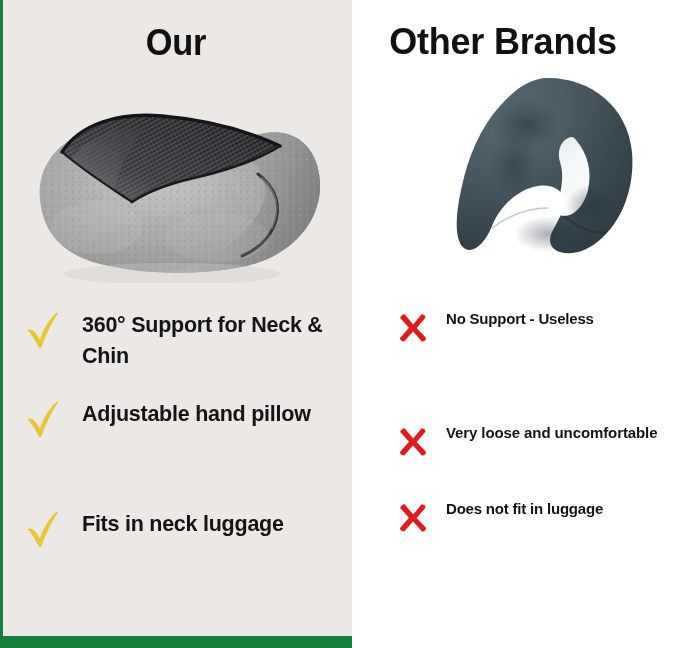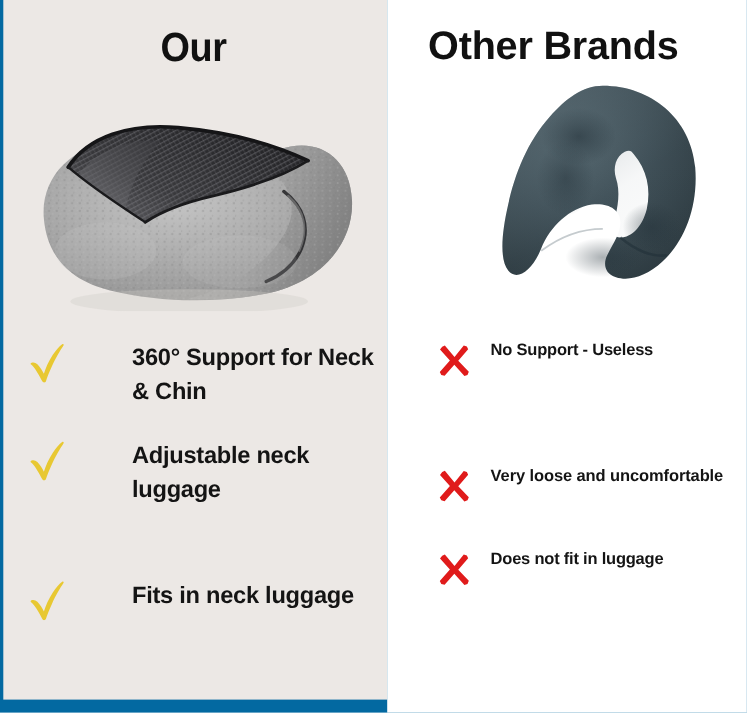--- a/index.html
+++ b/index.html
@@ -13,21 +13,21 @@
     position: relative;
     overflow: hidden;
     font-family: "Liberation Sans", sans-serif;
     -webkit-font-smoothing: antialiased;
   }
 
   
   #comparison-root {
     position: absolute;
     inset: 0;
-    background: #0369a1;
+    background: #15803d;
   }
   .panel {
     position: absolute;
     top: 0;
   }
   #panel-left {
     left: 3px;
     top: 0;
     width: 349px;
     height: 636px;
@@ -102,21 +102,21 @@
     left: 398px;
     top: 308px;
     width: 278px;
   }
   .feature-item {
     position: relative;
     display: flex;
     align-items: flex-start;
     min-height: 44px;
   }
-  #list-ours .feature-item { margin-bottom: 66px; gap: 38px; }
+  #list-ours .feature-item { margin-bottom: 66px; }
   #list-ours .feature-item.two-line { margin-bottom: 28px; }
   #list-ours .feature-item:last-child { margin-bottom: 0; }
 
   #list-other .feature-item { margin-bottom: 70px; }
   #list-other .feature-item.two-line { margin-bottom: 32px; text-align: right; }
   #list-other .feature-item:last-child { margin-bottom: 0; }
 
   .mark {
     flex: 0 0 auto;
     display: block;
@@ -293,21 +293,21 @@
 
     <li class="feature-item">
       <svg class="mark check" viewBox="0 0 34 36">
         <path d="M3.5,17.5 C6.5,17.0 9.0,19.6 11.4,23.4 C12.4,25.0 13.2,26.5 13.9,27.8
                  C15.4,23.0 18.2,16.4 22.0,10.6 C25.0,6.1 28.0,2.6 30.5,0.9
                  C31.6,0.2 32.4,1.1 31.6,2.3 C28.6,6.6 24.6,13.6 21.2,21.0
                  C18.6,26.6 16.7,31.6 15.8,34.5 C15.3,36.0 13.4,36.3 12.6,34.9
                  C11.3,32.5 9.3,28.9 7.2,25.5 C5.3,22.4 3.6,20.2 2.3,19.4
                  C1.2,18.7 2.0,17.8 3.5,17.5 Z" fill="#E8C832"></path>
       </svg>
-      <span class="feature-text">Adjustable neck luggage</span>
+      <span class="feature-text">Adjustable hand pillow</span>
     </li>
 
     <li class="feature-item">
       <svg class="mark check" viewBox="0 0 34 36">
         <path d="M3.5,17.5 C6.5,17.0 9.0,19.6 11.4,23.4 C12.4,25.0 13.2,26.5 13.9,27.8
                  C15.4,23.0 18.2,16.4 22.0,10.6 C25.0,6.1 28.0,2.6 30.5,0.9
                  C31.6,0.2 32.4,1.1 31.6,2.3 C28.6,6.6 24.6,13.6 21.2,21.0
                  C18.6,26.6 16.7,31.6 15.8,34.5 C15.3,36.0 13.4,36.3 12.6,34.9
                  C11.3,32.5 9.3,28.9 7.2,25.5 C5.3,22.4 3.6,20.2 2.3,19.4
                  C1.2,18.7 2.0,17.8 3.5,17.5 Z" fill="#E8C832"></path>

